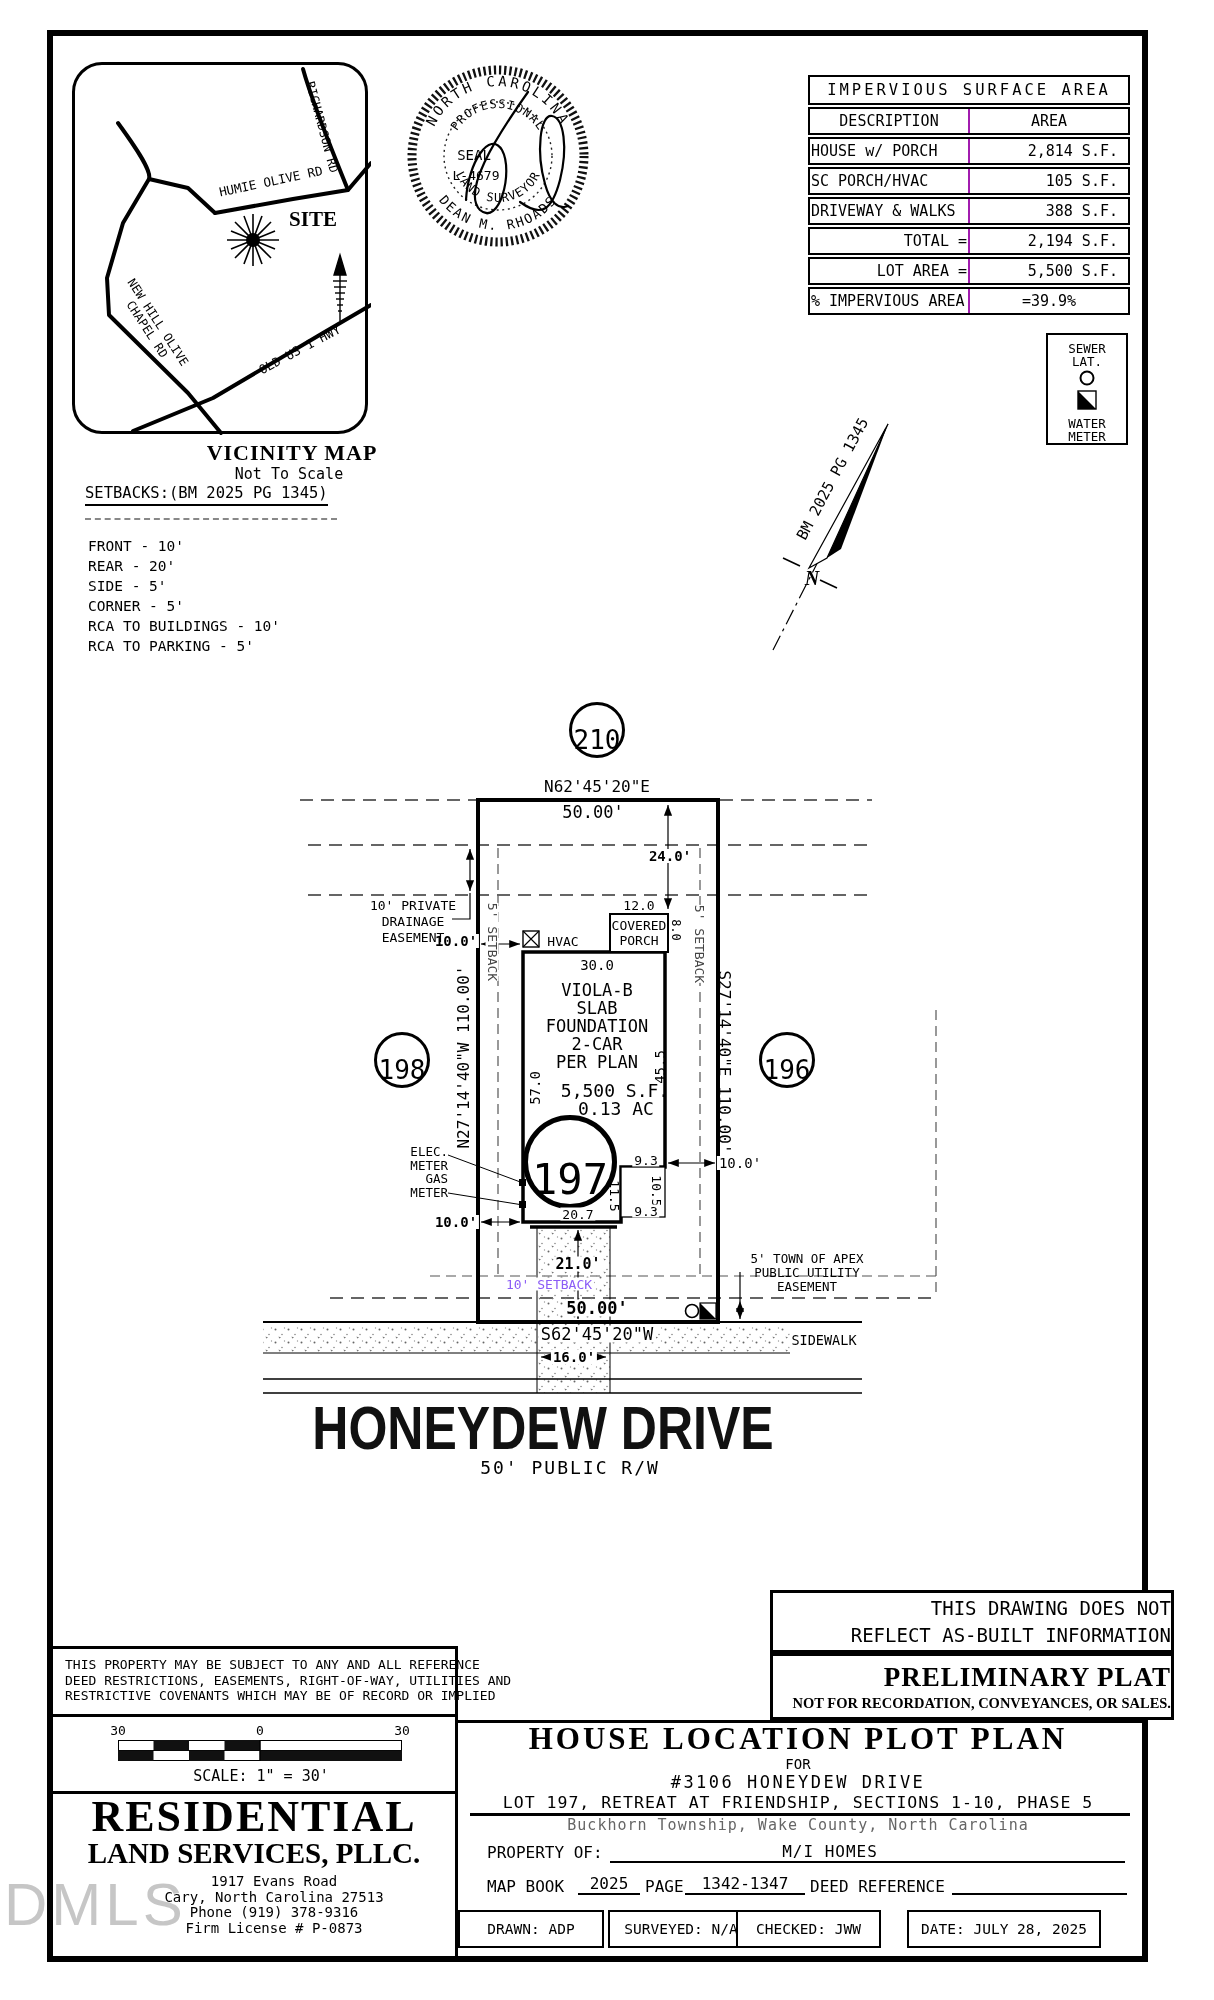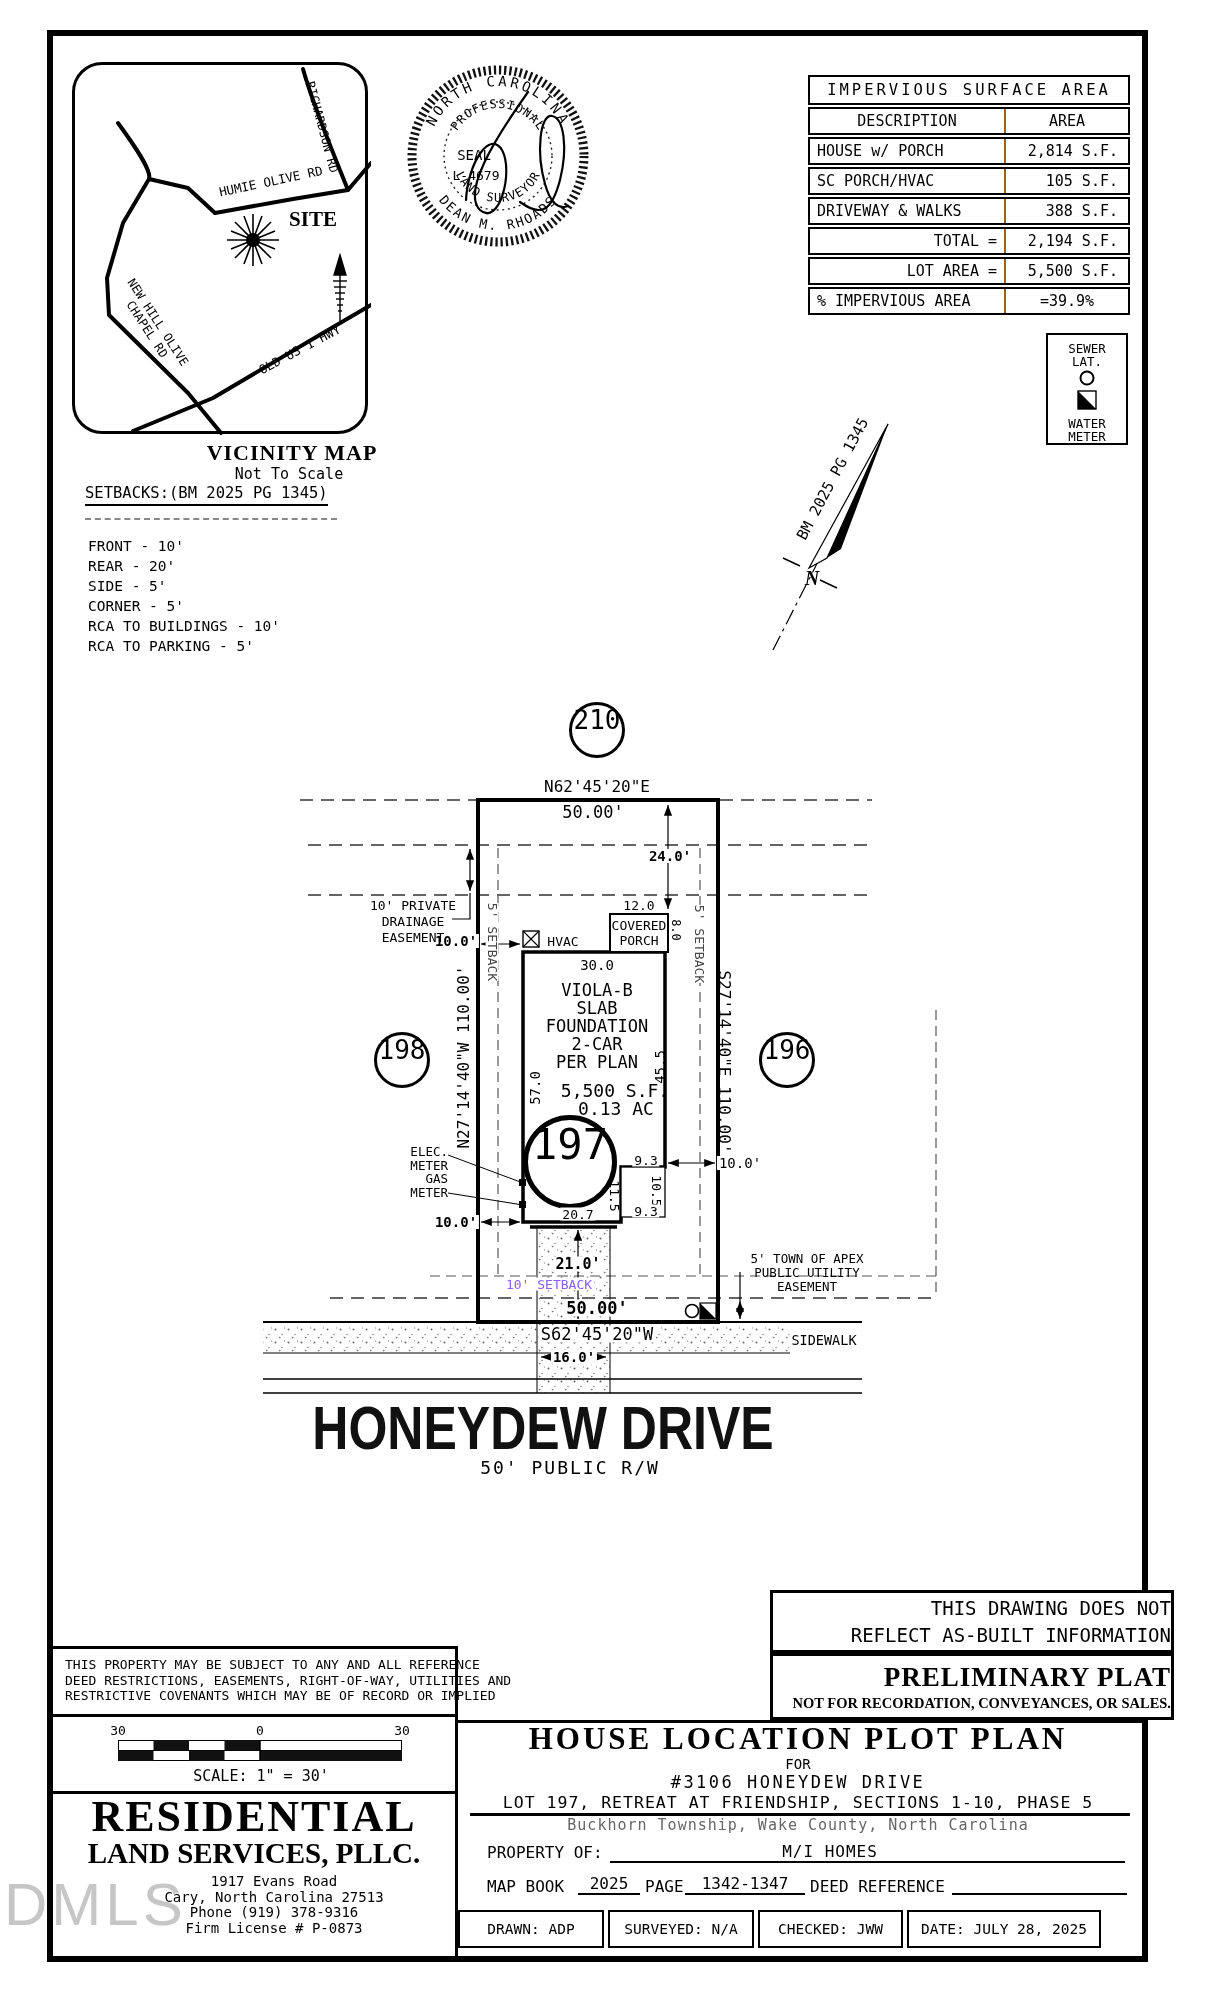--- a/index.html
+++ b/index.html
@@ -10,26 +10,26 @@
 .lbl{position:absolute;white-space:nowrap;line-height:1;transform:translate(-50%,-50%)}
 .rotl{transform:translate(-50%,-50%) rotate(-90deg)}
 .rotr{transform:translate(-50%,-50%) rotate(90deg)}
 .wbg{background:#fff;padding:0 2px}
 .serif{font-family:"Liberation Serif",serif}
 .sans{font-family:"Liberation Sans",sans-serif}
 .frame{position:absolute;left:47px;top:30px;width:1101px;height:1932px;border:6px solid #000}
 .vmap{position:absolute;left:72px;top:62px;width:296px;height:372px;border:3px solid #000;border-radius:30px}
 .hline{position:absolute;background:#000}
 .vline{position:absolute;background:#000}
-.bubble{position:absolute;border-radius:50%;background:#fff;display:flex;align-items:flex-start;justify-content:center;
+.bubble{position:absolute;border-radius:50%;background:#fff;display:flex;align-items:flex-end;justify-content:center;
   transform:translate(-50%,-50%);font-family:"DejaVu Sans Mono",monospace}
 .imp{position:absolute;left:808px;top:75px;width:322px;font-size:15px}
 .imp .row{border:2px solid #000;display:flex;height:28px;margin-top:2px;background:#fff;align-items:stretch}
 .imp .title{height:30px;margin-top:0;align-items:center;justify-content:center;letter-spacing:3px;font-size:15.5px}
-.imp .c1{width:196px;display:flex;align-items:center;padding:0 7px;border-right:2px solid #a16207}
+.imp .c1{width:160px;display:flex;align-items:center;padding:0 1px;border-right:2px solid #a21caf}
 .imp .c2{flex:1;display:flex;align-items:center;justify-content:flex-end;padding:0 10px}
 .imp .c1.ctr{justify-content:center}
 .imp .c1.rt{justify-content:flex-end}
 .imp .c2.ctr{justify-content:center;padding:8px}
 .legend{position:absolute;left:1046px;top:333px;width:82px;height:112px;border:2px solid #000;font-size:12.5px;line-height:1}
 .legend span{position:absolute;left:0;width:100%;text-align:center}
 .notice{position:absolute;left:770px;width:404px;border:3px solid #000;background:#fff;display:flex;flex-direction:column;
   align-items:flex-end;justify-content:center}
 .cell{position:absolute;top:1910px;height:38px;border:2px solid #000;display:flex;align-items:center;justify-content:center;
   font-size:14.5px;background:#fff}
@@ -397,19 +397,19 @@
   <div class="hline" style="left:685px;top:1893px;width:120px;height:2px"></div>
   <span class="abs" style="left:810px;top:1877px;font-size:16px">DEED REFERENCE</span>
   <div class="hline" style="left:952px;top:1893px;width:175px;height:2px"></div>
 
   <div class="cell" style="left:458px;width:146px">
     <span>DRAWN: ADP</span>
     </div>
   <div class="cell" style="left:608px;width:146px">
     <span>SURVEYED: N/A</span>
     </div>
-  <div class="cell" style="left:758px;width:145px">
+  <div class="cell" style="left:736px;width:145px">
     <span>CHECKED: JWW</span>
     </div>
   <div class="cell" style="left:907px;width:194px">
     <span>DATE: JULY 28, 2025</span>
     </div>
 </div>
 
 </body></html>

